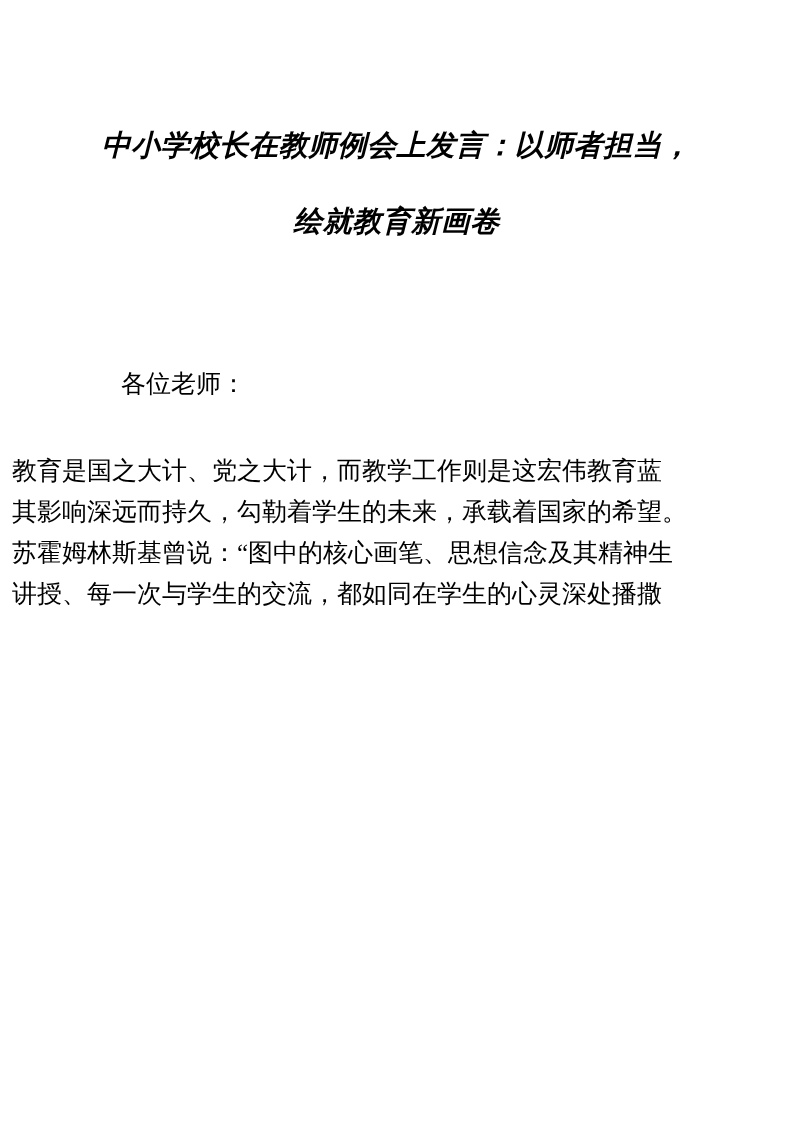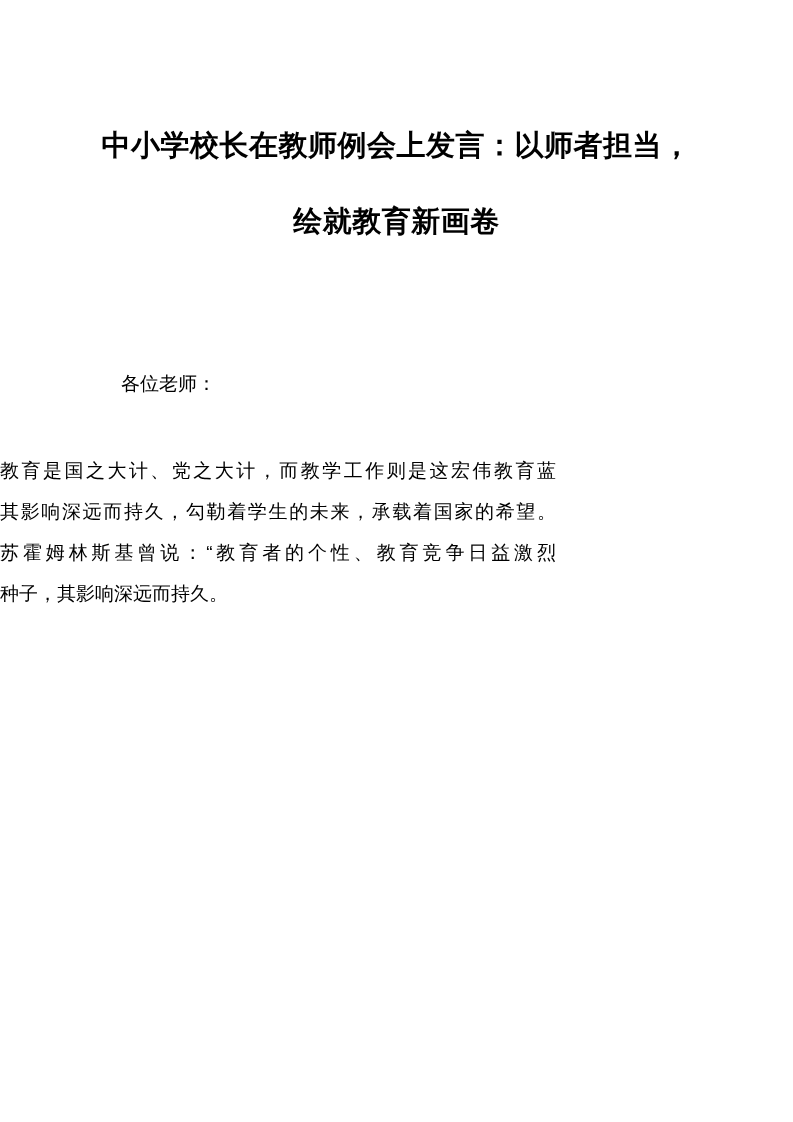--- a/index.html
+++ b/index.html
@@ -16,41 +16,43 @@
     font-family: "Liberation Sans", "DejaVu Sans", sans-serif;
     overflow: hidden;
     box-sizing: border-box;
   }
   .doc-title {
     width: 100%;
     text-align: center;
     font-size: 29px;
     font-weight: bold;
     letter-spacing: 0.5px;
+    font-style: italic;
   }
   .doc-title.line1 {
     margin-top: 126px;
     line-height: 38px;
   }
   .doc-title.line2 {
     margin-top: 38px;
     line-height: 38px;
   }
   .body-text {
     width: 556px;
     margin-left: 121px;
-    font-size: 19px;
+    font-size: 25px;
     line-height: 41px;
+    font-family: Liberation Serif, serif;
   }
   .greeting {
     margin-top: 123px;
   }
   .paragraph {
     padding: 0;
-    margin: 0;
+    margin: 12px;
   }
   .para-1 { margin-top: 46px; }
   .para-2 { margin-top: 41px; }
   .body-line {
     height: 41px;
     line-height: 41px;
     white-space: nowrap;
     text-align: justify;
     text-align-last: justify;
   }
@@ -66,18 +68,18 @@
 
   <div class="doc-title line1">中小学校长在教师例会上发言：以师者担当，</div>
 
   <div class="doc-title line2">绘就教育新画卷</div>
 
   <div class="body-text greeting">各位老师：</div>
 
   <div class="body-text paragraph para-1">
     <div class="body-line">教育是国之大计、党之大计，而教学工作则是这宏伟教育蓝</div>
     <div class="body-line">其影响深远而持久，勾勒着学生的未来，承载着国家的希望。</div>
-    <div class="body-line">苏霍姆林斯基曾说：“教育者的个性、教育竞争日益激烈</div>
-    <div class="body-line last">种子，其影响深远而持久。</div>
+    <div class="body-line">苏霍姆林斯基曾说：“图中的核心画笔、思想信念及其精神生</div>
+    <div class="body-line">讲授、每一次与学生的交流，都如同在学生的心灵深处播撒</div>
   </div>
 
 
 </div>
 
 </body></html>

